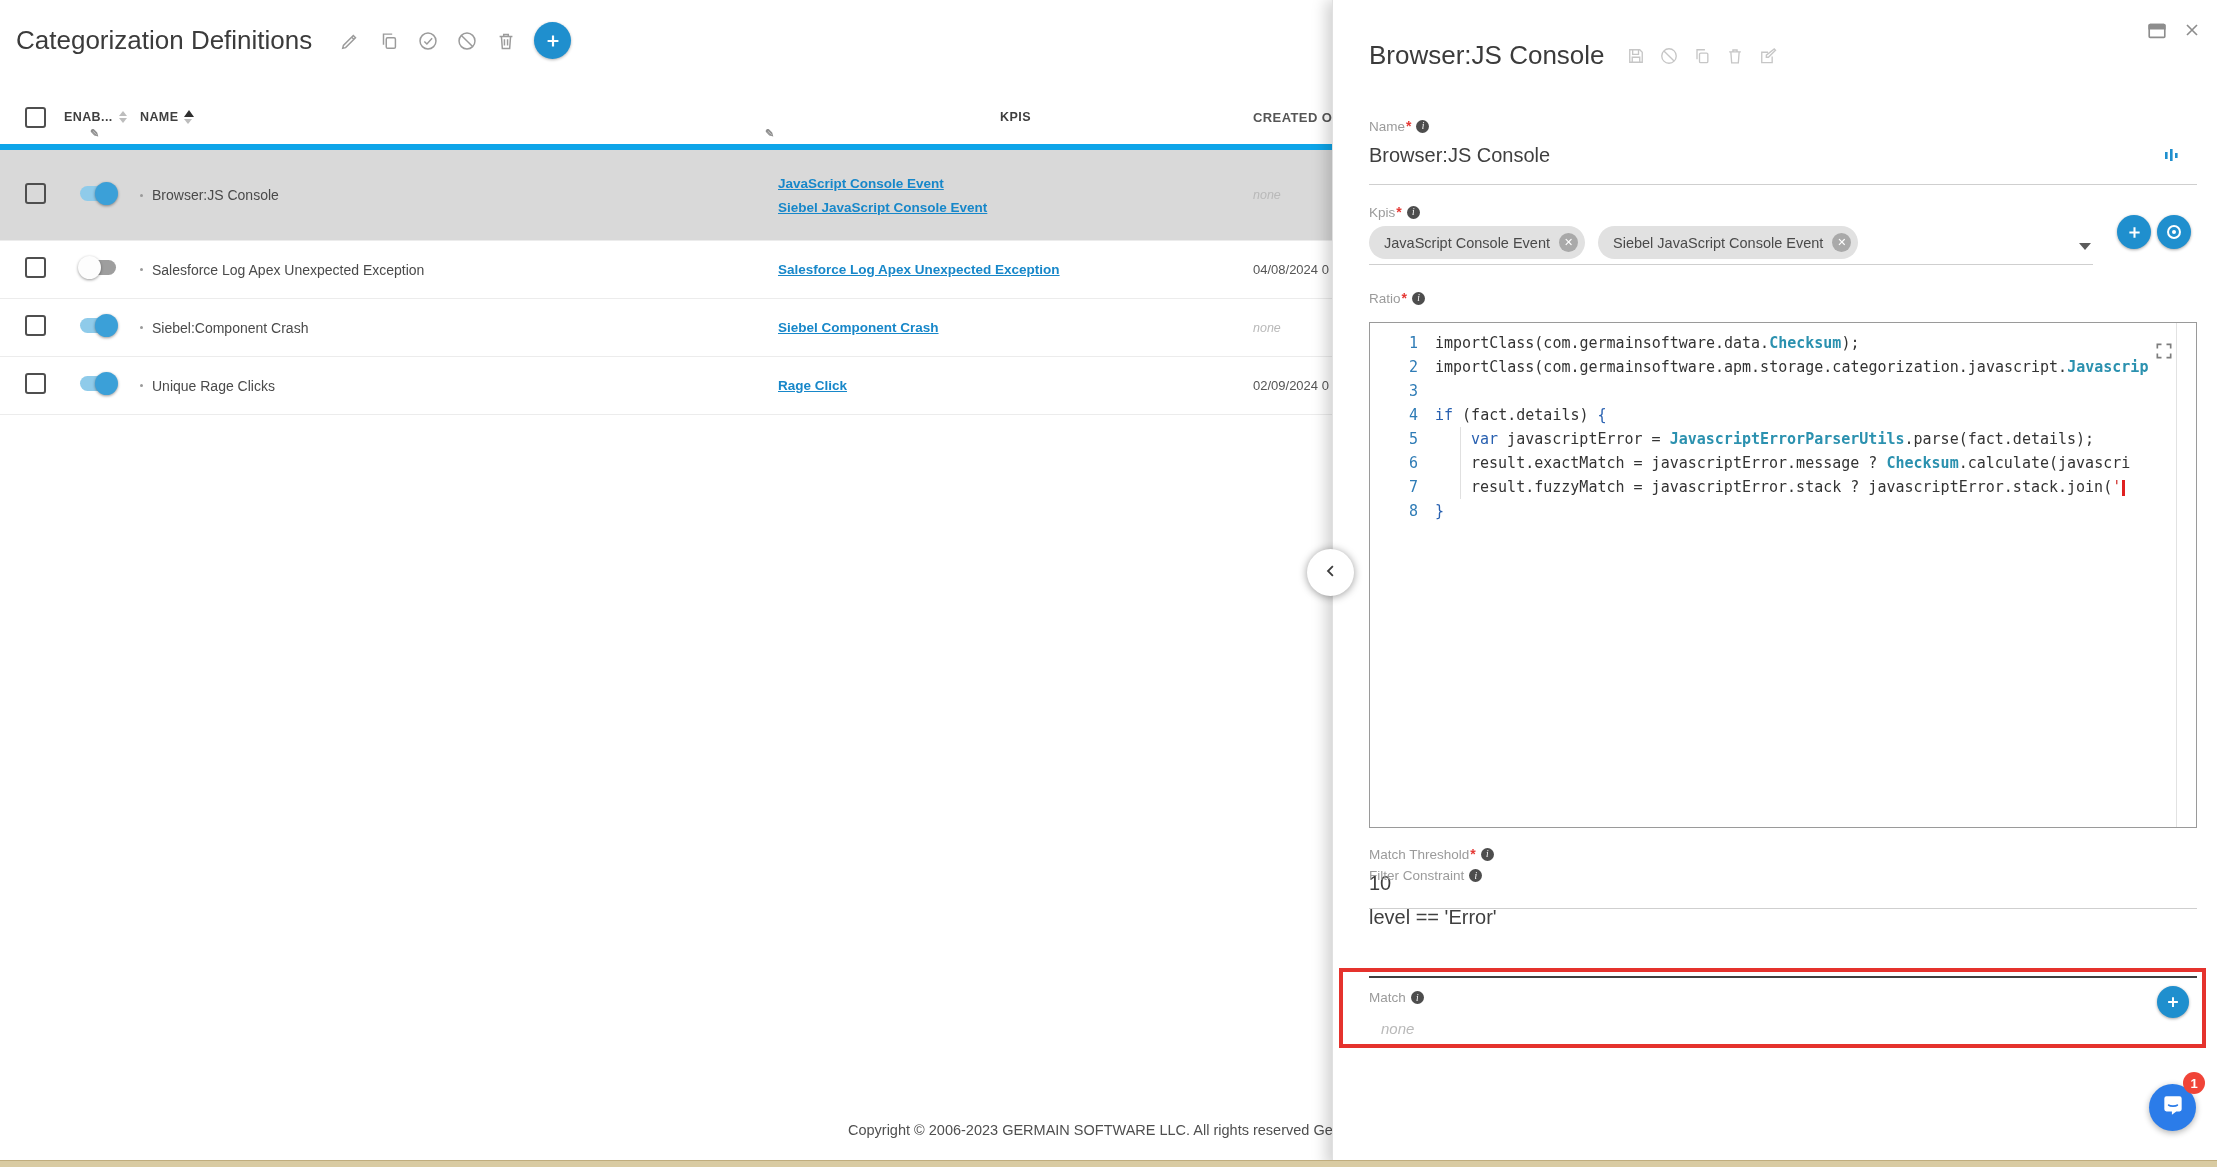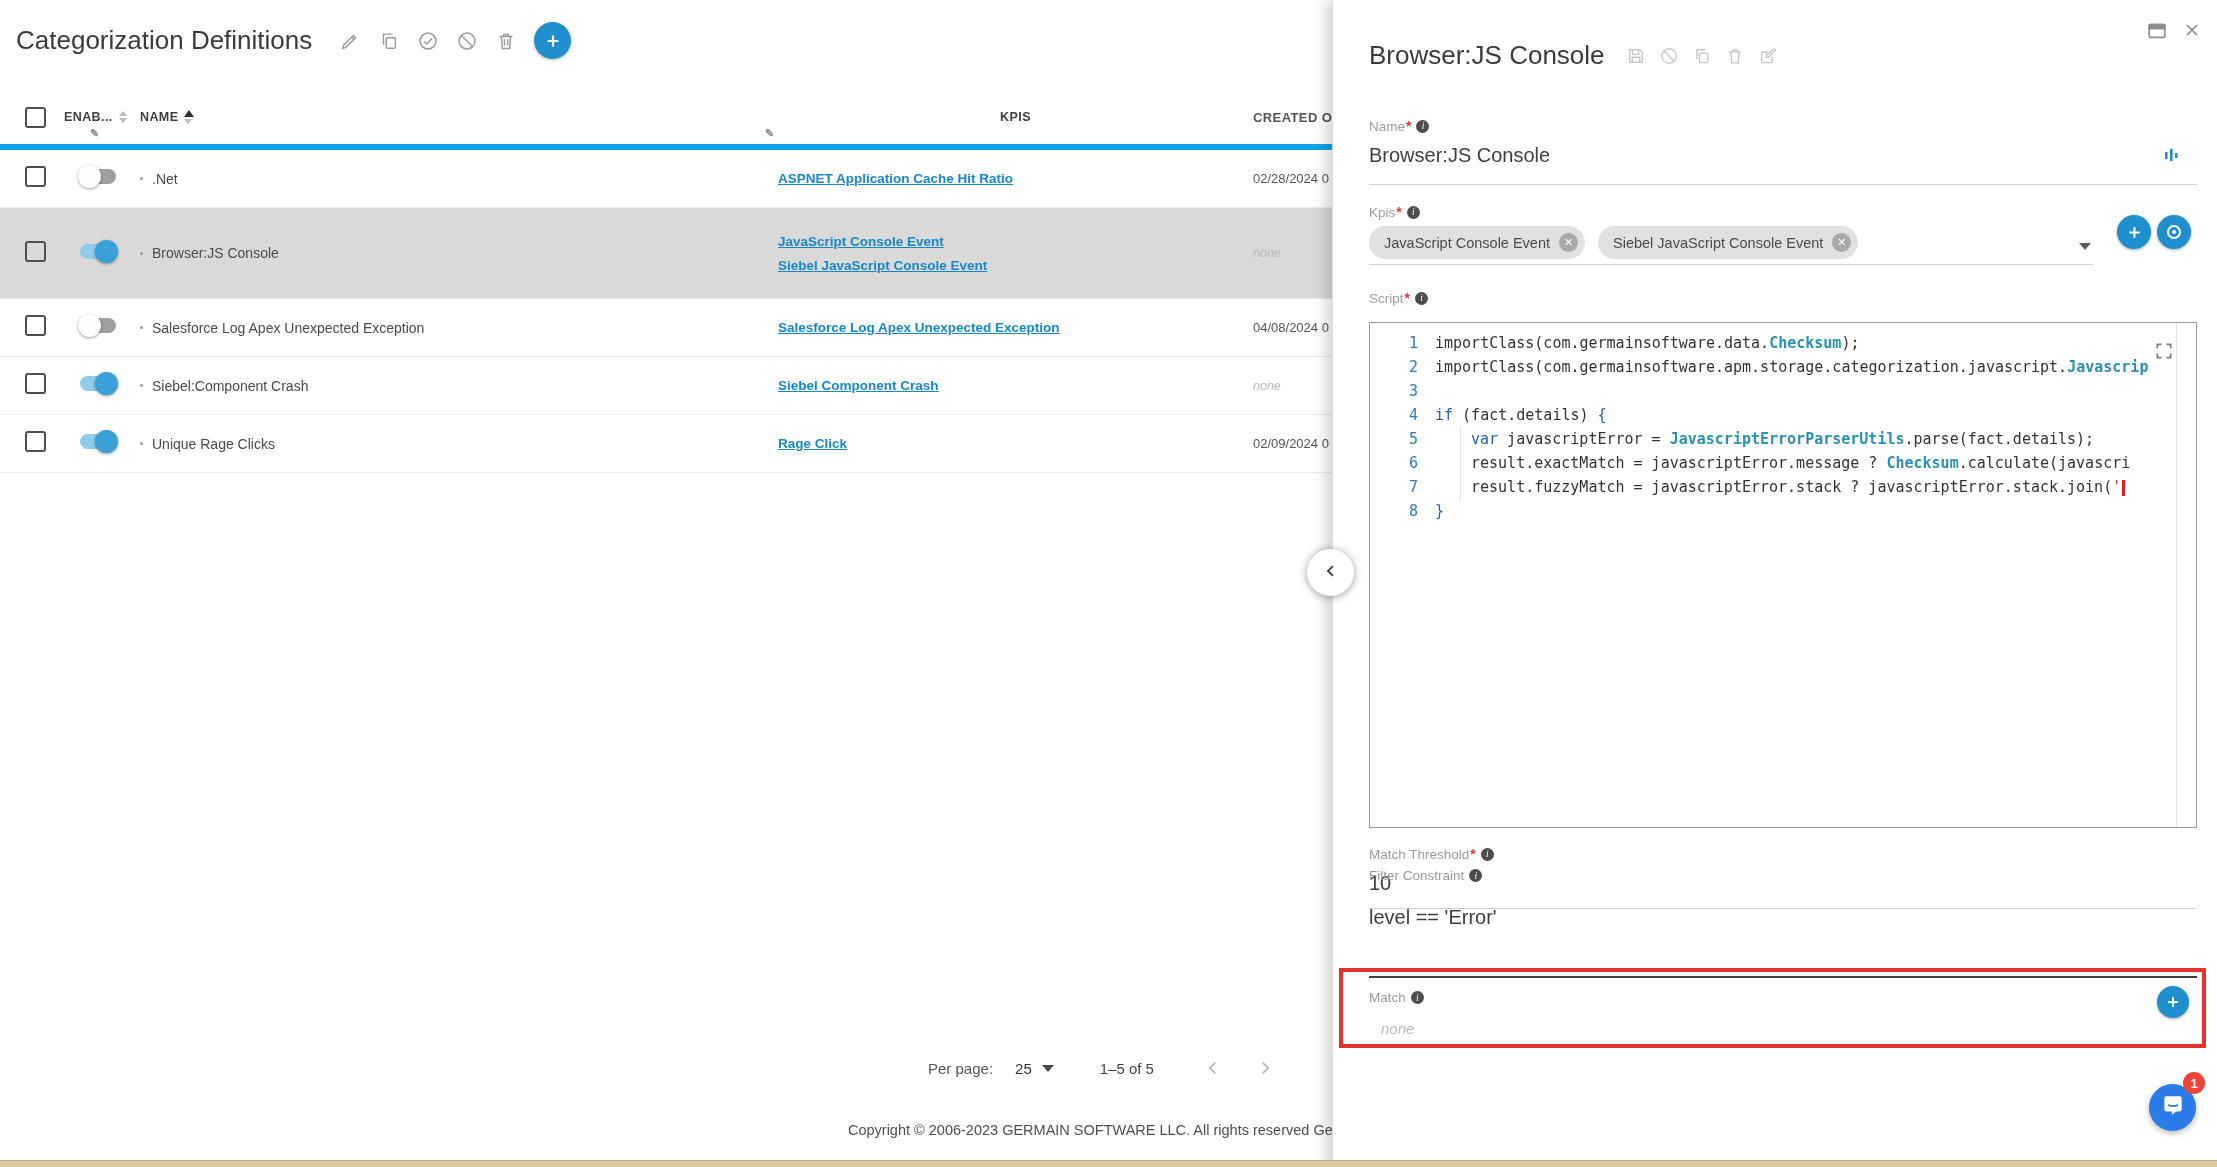--- a/index.html
+++ b/index.html
@@ -189,32 +189,20 @@
         <div class="hc c-kpis">
           <span class="hlabel">KPIS</span>
           <span class="hmark">✎</span>
         </div>
         <div class="hc c-created">
           <span class="hlabel">CREATED O</span>
 
         </div>
       </div>
       <div id="table-body">
-  <div class="trow">
-    <div class="cell c-check"><span class="cbx"></span></div>
-    <div class="cell c-toggle"><span class="toggle off"><span class="knob"></span></span></div>
-    <div class="cell c-name">
-              <span class="namedot"></span>
-              <span class="rowname">.Net</span>
-            </div>
-    <div class="cell c-kpis">
-              <a class="kpi-link">ASPNET Application Cache Hit Ratio</a>
-            </div>
-    <div class="cell c-created">02/28/2024 0</div>
-  </div>
 
   <div class="trow sel">
     <div class="cell c-check"><span class="cbx"></span></div>
     <div class="cell c-toggle"><span class="toggle on"><span class="knob"></span></span></div>
     <div class="cell c-name">
               <span class="namedot"></span>
               <span class="rowname">Browser:JS Console</span>
             </div>
     <div class="cell c-kpis">
               <a class="kpi-link">JavaScript Console Event</a>
@@ -257,38 +245,20 @@
               <span class="rowname">Unique Rage Clicks</span>
             </div>
     <div class="cell c-kpis">
               <a class="kpi-link">Rage Click</a>
             </div>
     <div class="cell c-created">02/09/2024 0</div>
   </div>
 </div>
     </div>
 
-    <div class="pagination">
-      <span>Per page:</span>
-      <span class="pp-select">
-        <span>25</span>
-        <span class="dd-tri"></span>
-      </span>
-      <span class="range">1–5 of 5</span>
-      <span class="pchev">
-        <svg width="22" height="22" viewBox="0 0 24 24" fill="none" stroke="currentColor" stroke-width="2">
-            <path d="M14.5 6L8.5 12l6 6"></path>
-          </svg>
-        </span>
-      <span class="pchev">
-        <svg width="22" height="22" viewBox="0 0 24 24" fill="none" stroke="currentColor" stroke-width="2">
-            <path d="M9.5 6l6 6-6 6"></path>
-          </svg>
-        </span>
-    </div>
 
     <div class="footer">
       <div class="footer-inner">Copyright © 2006-2023 GERMAIN SOFTWARE LLC. All rights reserved Germain</div>
     </div>
   </div>
 
   <div class="panel">
     <div class="win-icons">
       <span>
         <svg width="22" height="22" viewBox="0 0 24 24" fill="none" stroke="currentColor" stroke-width="1.8">
@@ -377,21 +347,21 @@
         </svg>
       </button>
     <button class="rbtn" style="left:824px;top:215px">
       <svg width="22" height="22" viewBox="0 0 24 24">
           <circle cx="12" cy="12" r="6.5" fill="none" stroke="#fff" stroke-width="2.2"></circle>
           <circle cx="12" cy="12" r="2.2" fill="#fff"></circle>
         </svg>
       </button>
 
     <div class="flabel" style="top:290px">
-      <span>Script</span>
+      <span>Ratio</span>
         <span class="req">*</span>
         <span class="info"></span>
     </div>
     <div class="editor">
       <div id="code-lines">
   <div class="cline">
     <span class="lnum">1</span>
     <span class="ltext"><span class="tk-p">importClass(com.germainsoftware.data.</span><span class="tk-cls">Checksum</span><span class="tk-p">);</span></span>
   </div>
 

